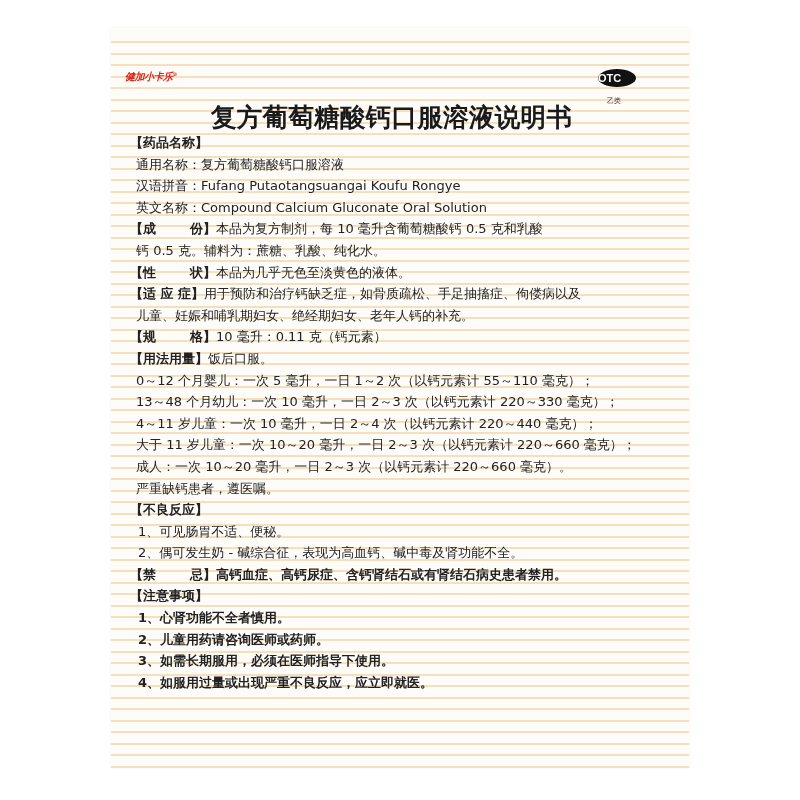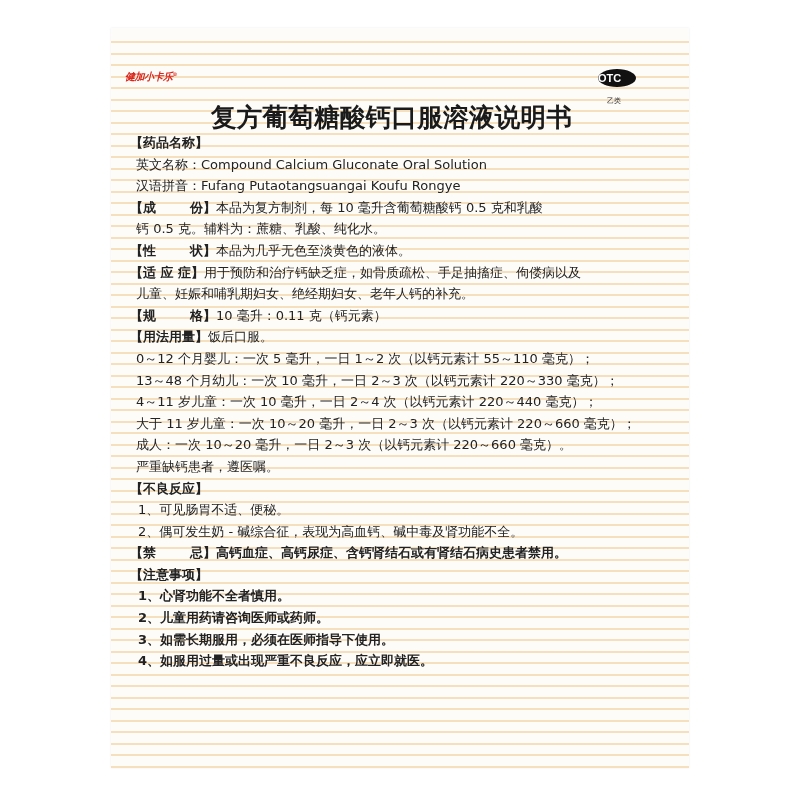--- a/index.html
+++ b/index.html
@@ -123,22 +123,23 @@
   <div class="title">复方葡萄糖酸钙口服溶液说明书</div>
 
   <div class="otc">OTC</div>
   <div class="otc-class">乙类</div>
 
   <div class="content">
 
     <div class="line">
       <span class="label">【药品名称】</span>
     </div>
+    <div class="line indent">通用名称：复方葡萄糖酸钙口服溶液</div>
+    <div class="line indent">汉语拼音：Fufang Putaotangsuangai Koufu Rongye</div>
     <div class="line indent">英文名称：Compound Calcium Gluconate Oral Solution</div>
-    <div class="line indent">汉语拼音：Fufang Putaotangsuangai Koufu Rongye</div>
 
     <div class="line">
       <span class="label spaced">
           <span>【成</span>
           <span>份】</span>
         </span><span>本品为复方制剂，每 10 毫升含葡萄糖酸钙 0.5 克和乳酸</span>
     </div>
     <div class="line indent">钙 0.5 克。辅料为：蔗糖、乳酸、纯化水。</div>
 
     <div class="line">

